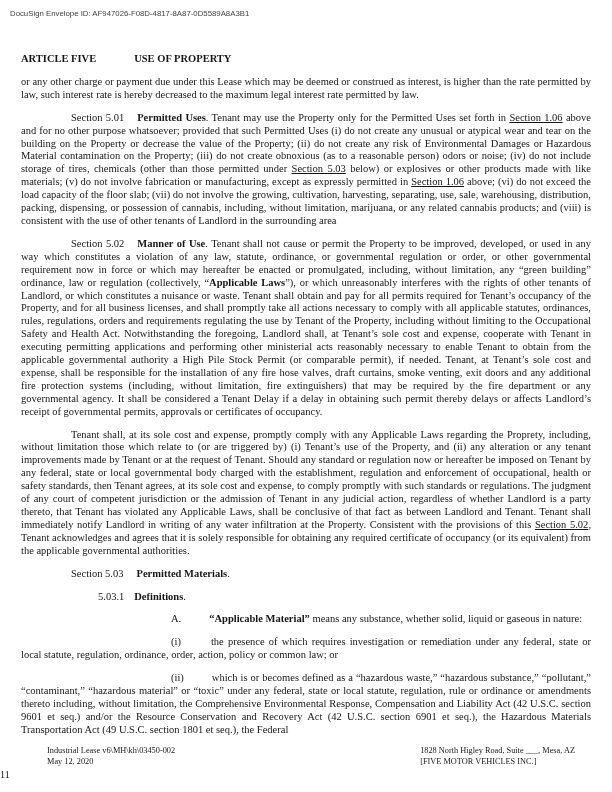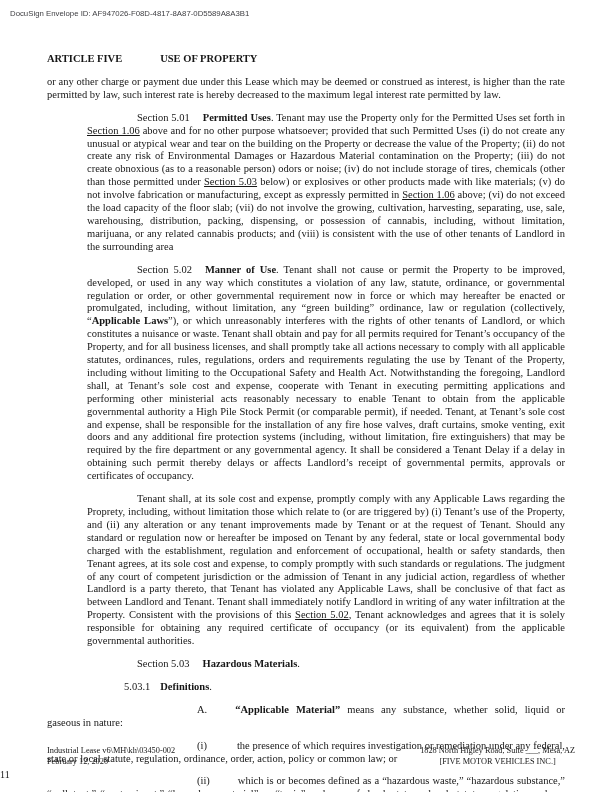--- a/index.html
+++ b/index.html
@@ -1,48 +1,48 @@
 <!DOCTYPE html>
 <html><head>
 <meta charset="utf-8">
 <style>
   html,body{margin:0;padding:0;background:#e8e8e8;}
   .page{
     position:relative;
     width:612px;height:792px;
     background:#ffffff;
     box-sizing:border-box;
-    padding:0 47px;
+    padding:0 21px;
     overflow:hidden;
     font-family:"Liberation Serif","DejaVu Serif",serif;
     font-size:10.5px;
     line-height:12.9px;
     color:#161616;
   }
   .docusign{
     position:absolute;top:9px;left:10px;
     font-family:"Liberation Sans","DejaVu Sans",sans-serif;
     font-size:7.8px;line-height:9px;color:#3e3e42;
   }
   .content{padding-top:53px;}
   .para{margin:10px 0 0 0;text-align:justify;}
   .para:first-child{margin-top:0;}
   .heading{text-align:left;}
-  .indent{text-indent:50px;margin-left:40px;}
+  .indent{text-indent:50px;}
   .indent2{text-indent:77px;}
   .indent3{text-indent:150px;}
   .b{font-weight:bold;}
   .u{text-decoration:underline;}
   .tab{display:inline-block;height:1px;}
   .footer{
     position:absolute;left:47px;right:37px;bottom:25px;
     font-size:8.3px;line-height:10.3px;
     display:flex;justify-content:space-between;
   }
-  .f-right{text-align:center;}
+  .f-right{text-align:left;}
   .pagenum{
     position:absolute;left:0;right:0;bottom:12px;
     text-align:left;font-size:10px;line-height:11px;
   }
 </style>
 </head>
 <body>
 
 <div class="page">
 
@@ -52,35 +52,35 @@
     <p class="para heading"><span class="b">ARTICLE FIVE</span><span class="tab" style="width: 38px;"></span><span class="b">USE OF PROPERTY</span></p>
 
     <p class="para">or any other charge or payment due under this Lease which may be deemed or construed as interest, is higher than the rate permitted by law, such interest rate is hereby decreased to the maximum legal interest rate permitted by law.</p>
 
     <p class="para indent"><span>Section 5.01</span><span class="tab" style="width: 13px;"></span><span class="b">Permitted Uses</span>.  Tenant may use the Property only for the Permitted Uses set forth in <span class="u">Section 1.06</span> above and for no other purpose whatsoever; provided that such Permitted Uses (i) do not create any unusual or atypical wear and tear on the building on the Property or decrease the value of the Property; (ii) do not create any risk of Environmental Damages or Hazardous Material contamination on the Property; (iii) do not create obnoxious (as to a reasonable person) odors or noise; (iv) do not include storage of tires, chemicals (other than those permitted under <span class="u">Section 5.03</span> below) or explosives or other products made with like materials; (v) do not involve fabrication or manufacturing, except as expressly permitted in <span class="u">Section 1.06</span> above; (vi) do not exceed the load capacity of the floor slab; (vii) do not involve the growing, cultivation, harvesting, separating, use, sale, warehousing, distribution, packing, dispensing, or possession of cannabis, including, without limitation, marijuana, or any related cannabis products; and (viii) is consistent with the use of other tenants of Landlord in the surrounding area</p>
 
     <p class="para indent"><span>Section 5.02</span><span class="tab" style="width: 13px;"></span><span class="b">Manner of Use</span>.  Tenant shall not cause or permit the Property to be improved, developed, or used in any way which constitutes a violation of any law, statute, ordinance, or governmental regulation or order, or other governmental requirement now in force or which may hereafter be enacted or promulgated, including, without limitation, any “green building” ordinance, law or regulation (collectively, “<span class="b">Applicable Laws</span>”), or which unreasonably interferes with the rights of other tenants of Landlord, or which constitutes a nuisance or waste.  Tenant shall obtain and pay for all permits required for Tenant’s occupancy of the Property, and for all business licenses, and shall promptly take all actions necessary to comply with all applicable statutes, ordinances, rules, regulations, orders and requirements regulating the use by Tenant of the Property, including without limiting to the Occupational Safety and Health Act.  Notwithstanding the foregoing, Landlord shall, at Tenant’s sole cost and expense, cooperate with Tenant in executing permitting applications and performing other ministerial acts reasonably necessary to enable Tenant to obtain from the applicable governmental authority a High Pile Stock Permit (or comparable permit), if needed.  Tenant, at Tenant’s sole cost and expense, shall be responsible for the installation of any fire hose valves, draft curtains, smoke venting, exit doors and any additional fire protection systems (including, without limitation, fire extinguishers) that may be required by the fire department or any governmental agency.  It shall be considered a Tenant Delay if a delay in obtaining such permit thereby delays or affects Landlord’s receipt of governmental permits, approvals or certificates of occupancy.</p>
 
     <p class="para indent">Tenant shall, at its sole cost and expense, promptly comply with any Applicable Laws regarding the Proprety, including, without limitation those which relate to (or are triggered by) (i) Tenant’s use of the Property,  and (ii) any alteration or any tenant improvements made by Tenant or at the request of Tenant.  Should any standard or regulation now or hereafter be imposed on Tenant by any federal, state or local governmental body charged with the establishment, regulation and enforcement of occupational, health or safety standards, then Tenant agrees, at its sole cost and expense, to comply promptly with such standards or regulations.  The judgment of any court of competent jurisdiction or the admission of Tenant in any judicial action, regardless of whether Landlord is a party thereto, that Tenant has violated any Applicable Laws, shall be conclusive of that fact as between Landlord and Tenant.  Tenant shall immediately notify Landlord in writing of any water infiltration at the Property. Consistent with the provisions of this <span class="u">Section 5.02</span>,  Tenant acknowledges and agrees that it is solely responsible for obtaining any required certificate of occupancy (or its equivalent) from the applicable governmental authorities.</p>
 
-    <p class="para indent"><span>Section 5.03</span><span class="tab" style="width: 13px;"></span><span class="b">Hazardous Materials</span>.</p>
+    <p class="para indent"><span>Section 5.03</span><span class="tab" style="width: 13px;"></span><span class="b">Permitted Materials</span>.</p>
 
     <p class="para indent2"><span>5.03.1</span><span class="tab" style="width: 10px;"></span><span class="b">Definitions</span>.</p>
 
     <p class="para indent3"><span>A.</span><span class="tab" style="width: 28px;"></span><span class="b">“Applicable Material”</span> means any substance, whether solid, liquid or gaseous in nature:</p>
 
     <p class="para indent3"><span>(i)</span><span class="tab" style="width: 30px;"></span>the presence of which requires investigation or remediation under any federal, state or local statute, regulation, ordinance, order, action, policy or common law; or</p>
 
     <p class="para indent3"><span>(ii)</span><span class="tab" style="width: 28px;"></span>which is or becomes defined as a “hazardous waste,” “hazardous substance,” “pollutant,” “contaminant,” “hazardous material” or “toxic” under any federal, state or local statute, regulation, rule or ordinance or amendments thereto including, without limitation, the Comprehensive Environmental Response, Compensation and Liability Act (42 U.S.C. section 9601 et seq.) and/or the Resource Conservation and Recovery Act (42 U.S.C. section 6901 et seq.), the Hazardous Materials Transportation Act (49 U.S.C. section 1801 et seq.), the Federal</p>
   </div>
 
   <div class="footer">
     <div class="f-left">
       <div>Industrial Lease v6\MH\kh\03450-002</div>
-      <div>February 12, 2020</div>
+      <div>May 12, 2020</div>
     </div>
     <div class="f-right">
       <div>1828 North Higley Road, Suite ___, Mesa, AZ</div>
       <div>[FIVE MOTOR VEHICLES INC.]</div>
     </div>
   </div>
 
   <div class="pagenum">11</div>
 
 </div>

